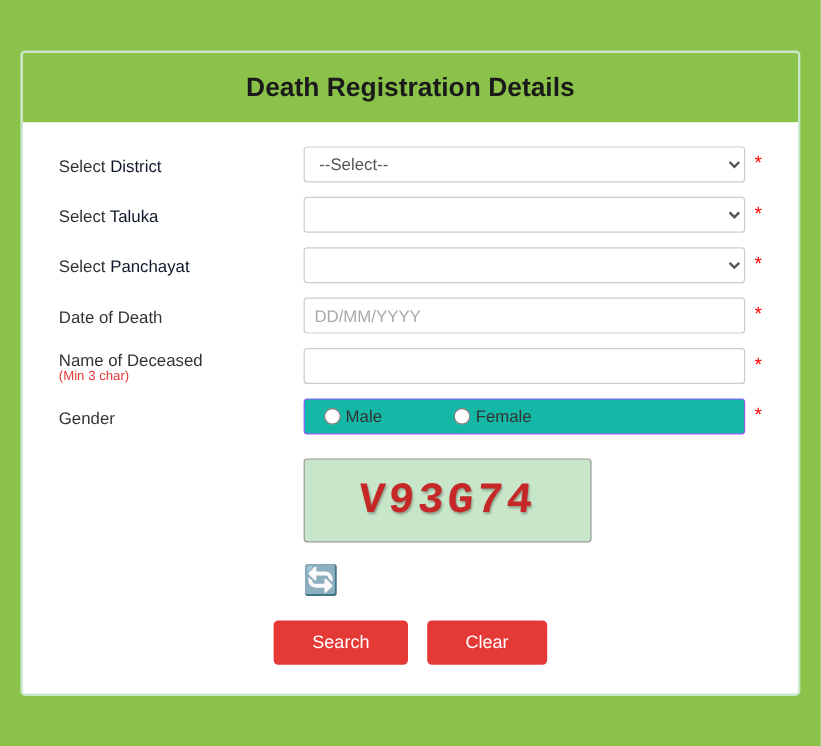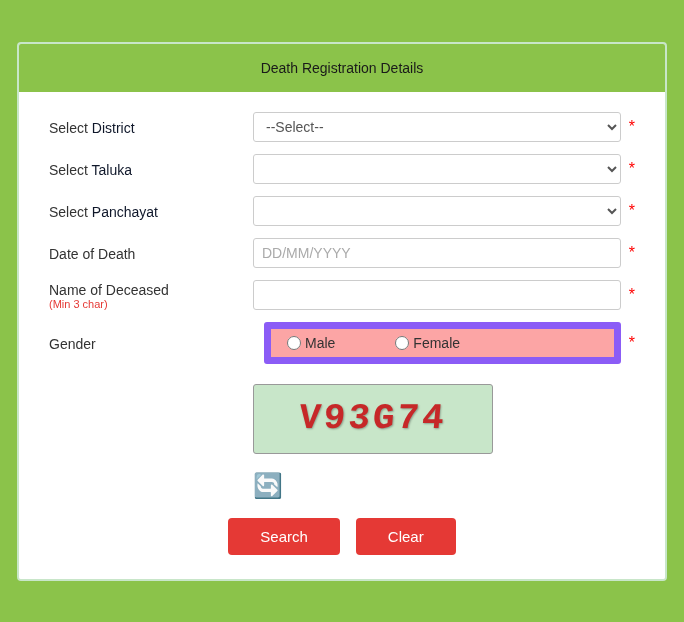--- a/index.html
+++ b/index.html
@@ -22,22 +22,22 @@
       overflow: hidden;
     }
 
     .header {
       background: #8bc34a;
       padding: 16px;
       text-align: center;
     }
 
     .header h1 {
-      font-size: 14px;
-      font-weight: normal;
+      font-size: 22px;
+      font-weight: bold;
       color: #1a1a1a;
     }
 
     .form-body {
       background: white;
       padding: 20px 30px 24px 30px;
     }
 
     .form-row {
       display: flex;
@@ -123,26 +123,25 @@
       color: #1565c0;
       cursor: pointer;
       margin-top: 6px;
       display: inline-block;
     }
 
     .gender-container {
       display: flex;
       align-items: center;
       width: 100%;
-      border: 7px solid #8b5cf6;
+      border: 1px solid #8b5cf6;
       border-radius: 3px;
       padding: 6px 16px;
-      background: #fca5a5;
+      background: #14b8a6;
       gap: 60px;
-      margin-left: 11px;
     }
 
     .gender-option {
       display: flex;
       align-items: center;
       gap: 4px;
       color: #333;
       font-size: 14px;
     }
 

